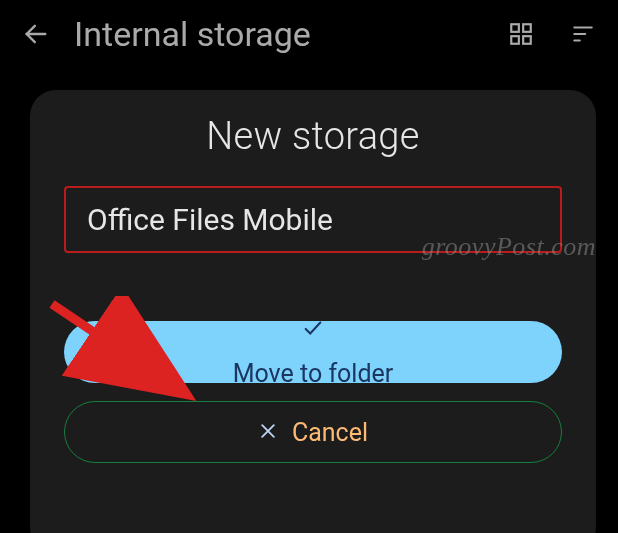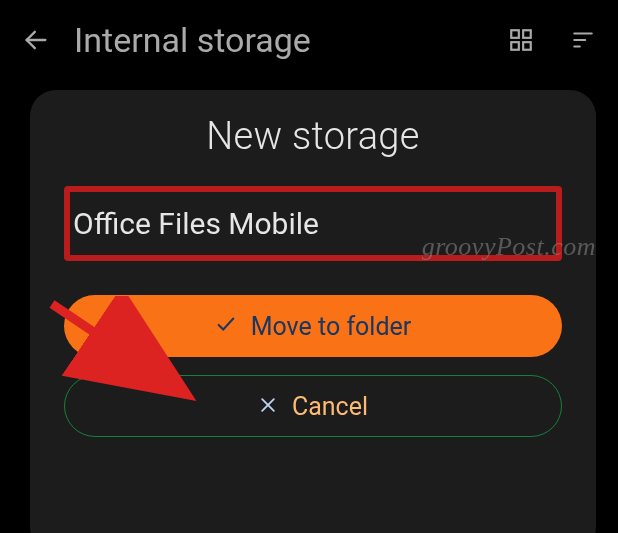--- a/index.html
+++ b/index.html
@@ -7,21 +7,21 @@
       width: 618px;
       height: 533px;
       background: #000;
       font-family: Roboto, "Segoe UI", Arial, sans-serif;
       position: relative;
       overflow: hidden;
     }
     .appbar {
       display: flex;
       align-items: center;
-      padding: 20px 22px;
+      padding: 14px 22px;
       gap: 24px;
       color: #bdbdbd;
       opacity: 0.85;
     }
     .appbar-title {
       font-size: 34px;
       font-weight: 400;
       color: #c8c8c8;
       flex: 1;
     }
@@ -52,24 +52,24 @@
     }
     .dialog-title {
       font-size: 38px;
       font-weight: 300;
       text-align: center;
       color: #e6e6e6;
       margin-bottom: 28px;
       letter-spacing: 0.3px;
     }
     .folder-input-wrap {
-      border: 6px solid #b91c1c;
+      border: 2px solid #b91c1c;
       border-radius: 4px;
-      padding: 14px 3px;
-      margin-bottom: 34px;
+      padding: 14px 21px;
+      margin-bottom: 68px;
     }
     .folder-input {
       width: 100%;
       background: transparent;
       border: none;
       outline: none;
       color: #e6e6e6;
       font-size: 30px;
       font-family: inherit;
       caret-color: #9eb9d6;
@@ -79,23 +79,24 @@
       align-items: center;
       justify-content: center;
       gap: 14px;
       height: 62px;
       border-radius: 32px;
       font-size: 25px;
       cursor: pointer;
       width: 100%;
     }
     .btn-primary {
-      background: #f97316;
+      background: #7dd3fc;
       color: #1a3661;
       margin-bottom: 18px;
+      flex-direction: column;
     }
     .btn-secondary {
       background: transparent;
       border: 1px solid #15803d;
       color: #fdba74;
     }
     .arrow-annot {
       position: absolute;
       left: 44px;
       top: 296px;

